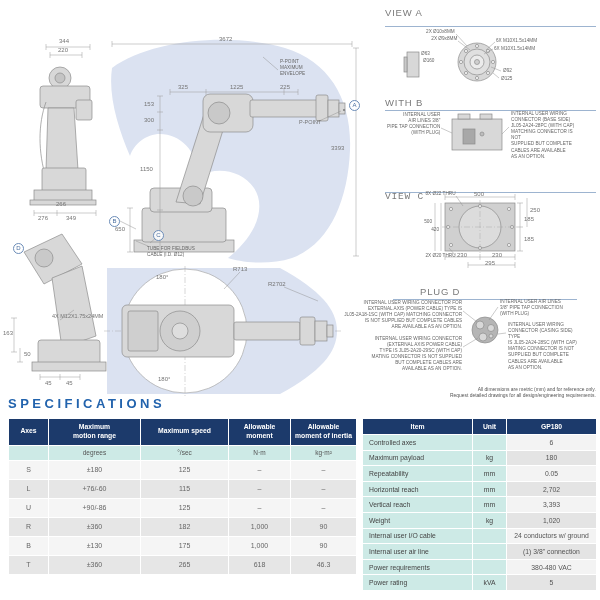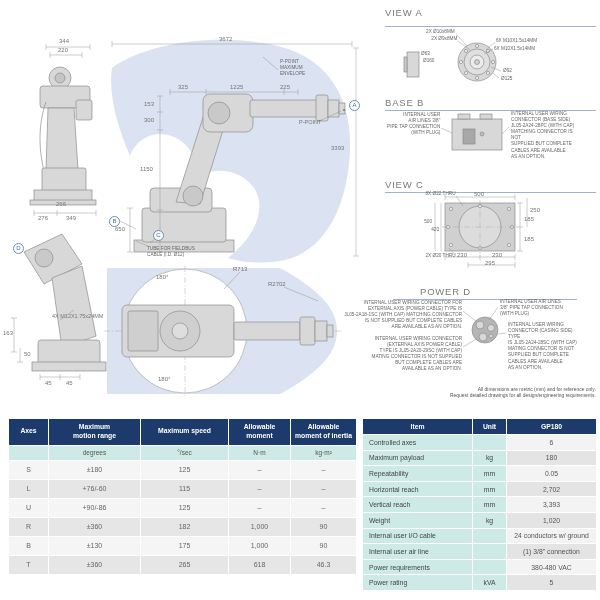--- a/index.html
+++ b/index.html
@@ -275,49 +275,49 @@
   <div class="view-rule" style="left:385px;top:26px;width:211px;"></div>
   <div class="ann ann-r" style="right:145px;top:29px;">2X Ø10x8MM</div>
   <div class="ann ann-r" style="right:143px;top:36px;">2X Ø9x8MM</div>
   <div class="ann" style="left:496px;top:38px;">6X M10X1.5x14MM</div>
   <div class="ann" style="left:494px;top:46px;">6X M10X1.5x14MM</div>
   <div class="ann" style="left:421px;top:51px;">Ø63</div>
   <div class="ann" style="left:423px;top:58px;">Ø160</div>
   <div class="ann" style="left:503px;top:68px;">Ø92</div>
   <div class="ann" style="left:501px;top:76px;">Ø125</div>
 
-  <div class="view-title" style="left:385px;top:97px;">BASE B</div>
+  <div class="view-title" style="left:385px;top:97px;">WITH B</div>
   <div class="view-rule" style="left:385px;top:110px;width:211px;"></div>
   <div class="ann ann-r" style="right:160px;top:112px;">INTERNAL USER
 AIR LINES 3/8"
 PIPE TAP CONNECTION
 (WITH PLUG)</div>
   <div class="ann" style="left:511px;top:111px;">INTERNAL USER WIRING
 CONNECTOR (BASE SIDE)
 JL05-2A24-28PC (WITH CAP)
 MATCHING CONNECTOR IS NOT
 SUPPLIED BUT COMPLETE
 CABLES ARE AVAILABLE
 AS AN OPTION.</div>
 
-  <div class="view-title" style="left:385px;top:179px;">VIEW C</div>
+  <div class="view-title" style="left:385px;top:191px;font-family:Liberation Mono, monospace;">VIEW C</div>
   <div class="view-rule" style="left:385px;top:192px;width:211px;"></div>
   <div class="ann ann-r" style="right:144px;top:191px;">8X Ø22 THRU</div>
   <div class="dim" style="left:474px;top:191px;">500</div>
   <div class="dim" style="left:530px;top:207px;">250</div>
   <div class="dim" style="left:524px;top:216px;">185</div>
   <div class="dim" style="left:524px;top:236px;">185</div>
   <div class="ann ann-r" style="right:168px;top:219px;">500</div>
   <div class="ann ann-r" style="right:161px;top:227px;">420</div>
   <div class="ann ann-r" style="right:144px;top:253px;">2X Ø20 THRU</div>
   <div class="dim" style="left:457px;top:252px;">230</div>
   <div class="dim" style="left:492px;top:252px;">230</div>
   <div class="dim" style="left:485px;top:260px;">295</div>
 
-  <div class="view-title" style="left:420px;top:286px;">POWER D</div>
+  <div class="view-title" style="left:420px;top:286px;">PLUG D</div>
   <div class="view-rule" style="left:393px;top:299px;width:184px;"></div>
   <div class="ann ann-r" style="right:138px;top:300px;">INTERNAL USER WIRING CONNECTOR FOR
 EXTERNAL AXIS (POWER CABLE) TYPE IS
 JL05-2A18-1SC (WITH CAP) MATCHING CONNECTOR
 IS NOT SUPPLIED BUT COMPLETE CABLES
 ARE AVAILABLE AS AN OPTION.</div>
   <div class="ann ann-r" style="right:138px;top:336px;">INTERNAL USER WIRING CONNECTOR
 (EXTERNAL AXIS POWER CABLE)
 TYPE IS JL05-2A20-29SC (WITH CAP)
 MATING CONNECTOR IS NOT SUPPLIED
@@ -330,20 +330,21 @@
 CONNECTOR (CASING SIDE) TYPE
 IS JL05-2A24-28SC (WITH CAP)
 MATING CONNECTOR IS NOT
 SUPPLIED BUT COMPLETE
 CABLES ARE AVAILABLE
 AS AN OPTION.</div>
 
   <div class="note" style="right:4px;top:386px;">All dimensions are metric (mm) and for reference only.
 Request detailed drawings for all design/engineering requirements.</div>
 
+  <div class="spec-title">SPECIFICATIONS</div>
 
   <div class="tbl-wrap" style="left:8px;top:418px;">
     <table class="axes-table">
       <colgroup>
           <col style="width:40px">
           <col style="width:92px">
           <col style="width:88px">
           <col style="width:62px">
           <col style="width:66px">
         </colgroup>

